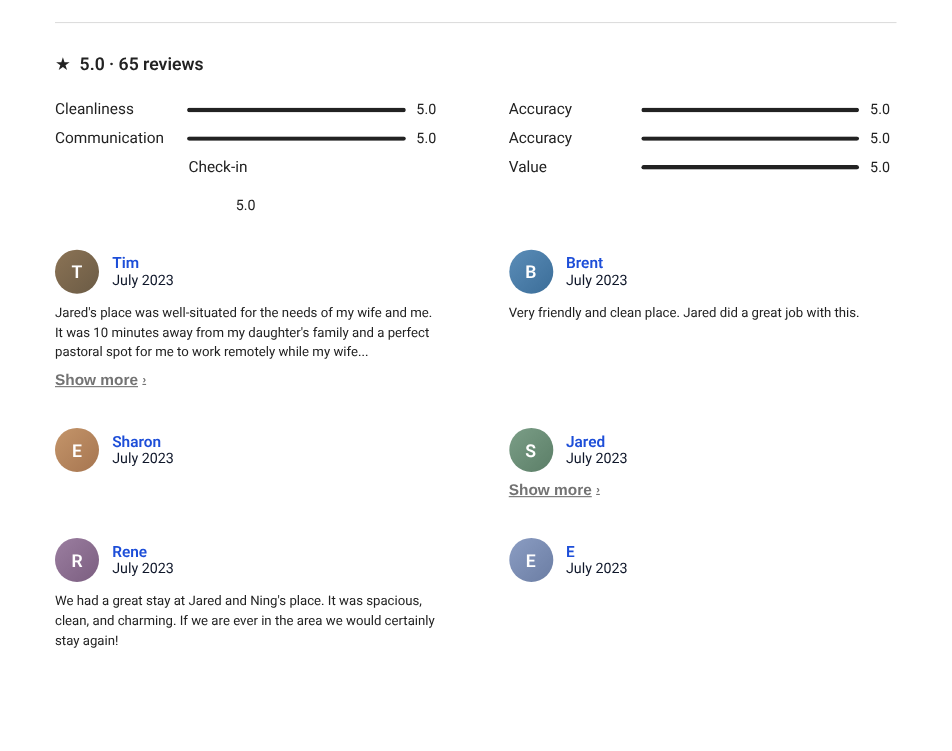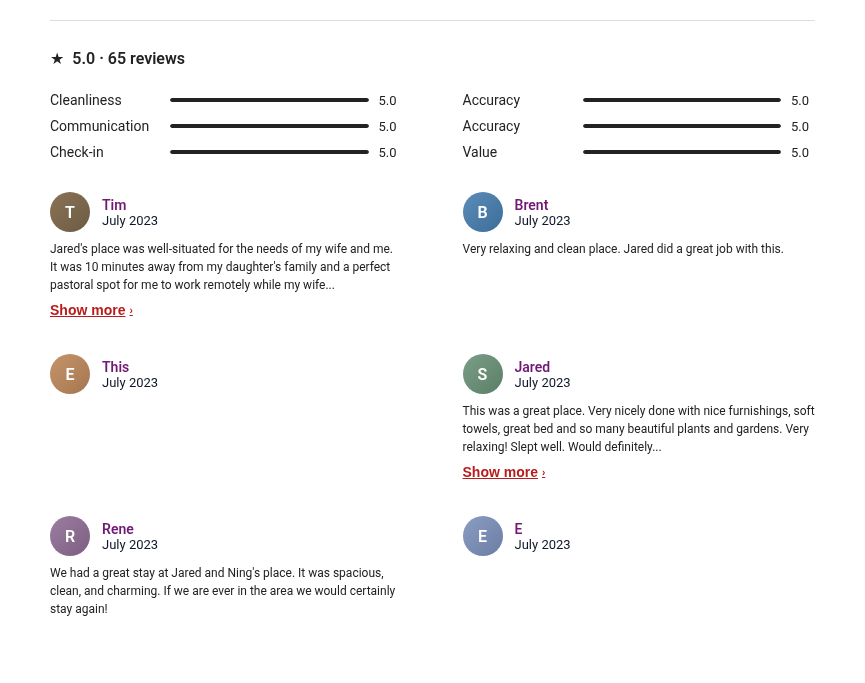--- a/index.html
+++ b/index.html
@@ -103,40 +103,40 @@
     .avatar-brent { background: linear-gradient(135deg, #5B8DB8, #3B6D98); }
     .avatar-sharon { background: linear-gradient(135deg, #7B9E87, #5B7E67); }
     .avatar-e { background: linear-gradient(135deg, #8B9DC3, #6B7DA3); }
     .reviewer-info {
       display: flex;
       flex-direction: column;
     }
     .reviewer-name {
       font-size: 14px;
       font-weight: 600;
-      color: #701a75;
+      color: #1d4ed8;
     }
     .reviewer-date {
       font-size: 13px;
       color: #0f172a;
     }
     .review-text {
       font-size: 12px;
       line-height: 1.5;
       color: #222;
     }
     .show-more-btn {
       display: inline-flex;
       align-items: center;
       gap: 4px;
       background: none;
       border: none;
       font-size: 14px;
       font-weight: 600;
-      color: #b91c1c;
+      color: #737373;
       cursor: pointer;
       text-decoration: underline;
       padding: 0;
     }
     .chevron-right {
       font-size: 10px;
       display: inline-block;
     }
   </style>
 </head>
@@ -160,21 +160,21 @@
         </div>
         <span class="rating-value">5.0</span>
       </div>
       <div class="rating-row" style="margin-top:10px;">
         <span class="rating-label">Communication</span>
         <div class="rating-bar-track">
           <div class="rating-bar-fill"></div>
         </div>
         <span class="rating-value">5.0</span>
       </div>
-      <div class="rating-row" style="margin-top:10px;">
+      <div class="rating-row" style="margin-top:10px;flex-direction:column;">
         <span class="rating-label">Check-in</span>
         <div class="rating-bar-track">
           <div class="rating-bar-fill"></div>
         </div>
         <span class="rating-value">5.0</span>
       </div>
     </div>
 
     <div>
       <div class="rating-row">
@@ -219,42 +219,41 @@
     </div>
 
     <div class="review-item">
       <div class="reviewer-header">
         <div class="avatar avatar-brent">B</div>
         <div class="reviewer-info">
           <span class="reviewer-name">Brent</span>
           <span class="reviewer-date">July 2023</span>
         </div>
       </div>
-      <p class="review-text">Very relaxing and clean place. Jared did a great job with this.</p>
+      <p class="review-text">Very friendly and clean place. Jared did a great job with this.</p>
     </div>
 
     <div class="review-item">
       <div class="reviewer-header">
         <div class="avatar avatar-emily">E</div>
         <div class="reviewer-info">
-          <span class="reviewer-name">This</span>
+          <span class="reviewer-name">Sharon</span>
           <span class="reviewer-date">July 2023</span>
         </div>
       </div>
     </div>
 
     <div class="review-item">
       <div class="reviewer-header">
         <div class="avatar avatar-sharon">S</div>
         <div class="reviewer-info">
           <span class="reviewer-name">Jared</span>
           <span class="reviewer-date">July 2023</span>
         </div>
       </div>
-      <p class="review-text">This was a great place. Very nicely done with nice furnishings, soft towels, great bed and so many beautiful plants and gardens. Very relaxing! Slept well. Would definitely...</p>
       <button class="show-more-btn">
         <span>Show more</span>
         <span class="chevron-right">›</span>
       </button>
     </div>
 
     <div class="review-item">
       <div class="reviewer-header">
         <div class="avatar avatar-rene">R</div>
         <div class="reviewer-info">

